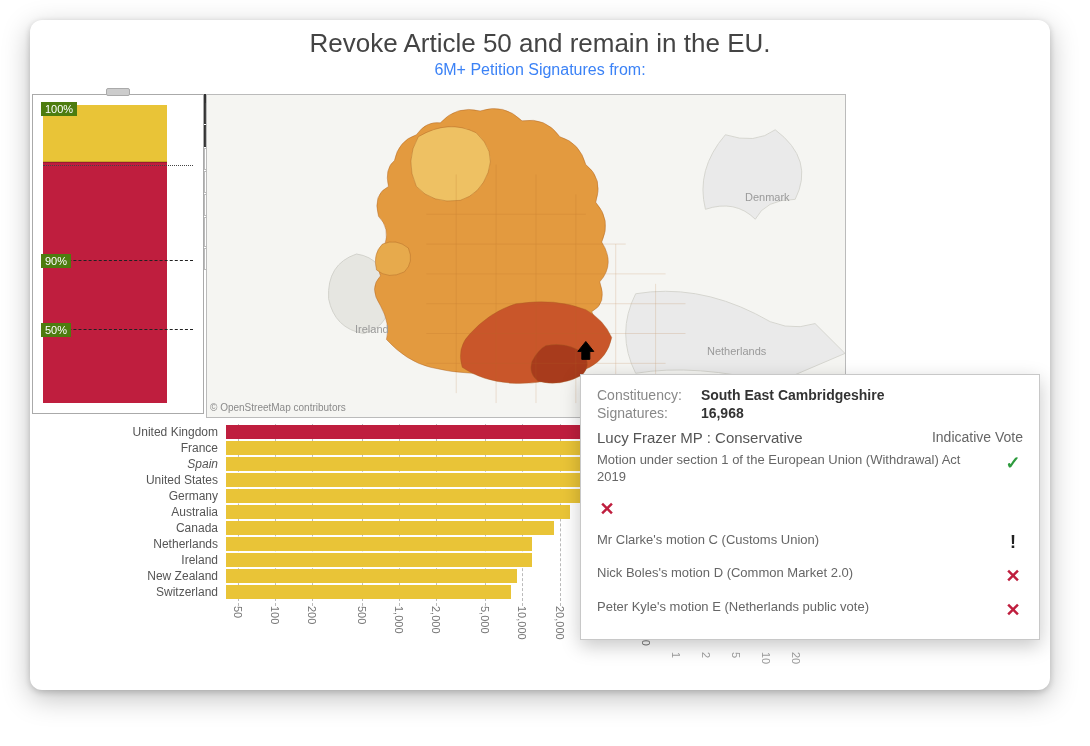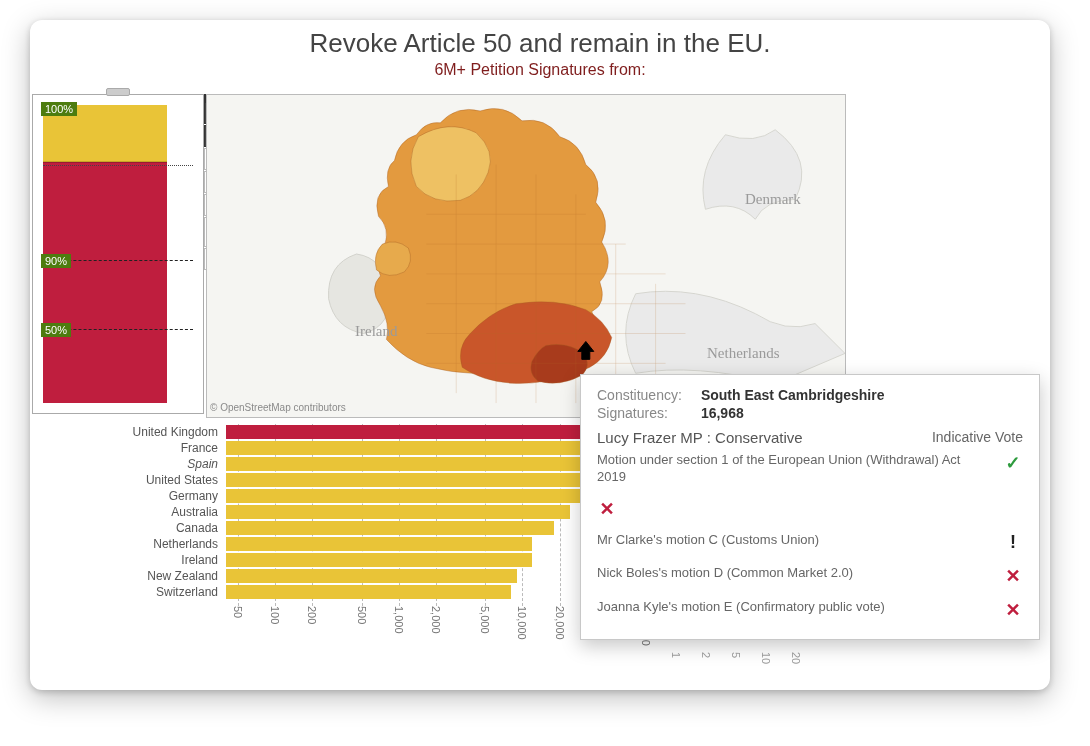--- a/index.html
+++ b/index.html
@@ -25,21 +25,21 @@
   .title {
     text-align: center;
     font-size: 26px;
     font-weight: 400;
     color: #444;
     padding-top: 8px;
   }
   .subtitle {
     text-align: center;
     font-size: 16px;
-    color: #7f1d1d;
+    color: #3b82f6;
     margin-top: 2px;
   }
   
   .inset {
     position: absolute;
     left: 2px;
     top: 74px;
     width: 172px;
     height: 320px;
     border: 1px solid #aaa;
@@ -146,21 +146,21 @@
     overflow: hidden;
   }
   .attribution {
     position: absolute;
     left: 178px;
     bottom: 270px;
     font-size: 10px;
     color: #8a8a8a;
   }
   .map-svg { position:absolute; inset:0; width:100%; height:100%; }
-  .country-label { position:absolute; font-size:15px; color:#9a9a9a;font-family:Liberation Serif, serif; }
+  .country-label { position:absolute; font-size:11px; color:#9a9a9a; }
   
   .hbars {
     position: absolute;
     left: 70px;
     top: 404px;
     width: 780px;
     height: 230px;
   }
   .hbar-row {
     position: absolute;
@@ -402,21 +402,21 @@
         </div>
         <div class="motion-row">
           <div class="txt">Mr Clarke's motion C (Customs Union)</div>
           <div class="vote-icon vote-neutral">!</div>
         </div>
         <div class="motion-row">
           <div class="txt">Nick Boles's motion D (Common Market 2.0)</div>
           <div class="vote-icon vote-no">✕</div>
         </div>
         <div class="motion-row">
-          <div class="txt">Joanna Kyle's motion E (Confirmatory public vote)</div>
+          <div class="txt">Peter Kyle's motion E (Netherlands public vote)</div>
           <div class="vote-icon vote-no">✕</div>
         </div>
       </div>
   </div>
 
   <div class="axis-peek" id="axis-peek">
       <span>1</span>
       <span>2</span>
       <span>5</span>
       <span>10</span>

